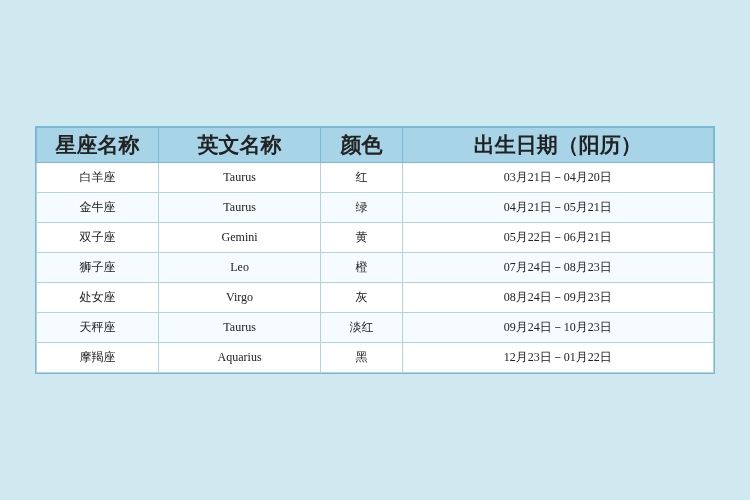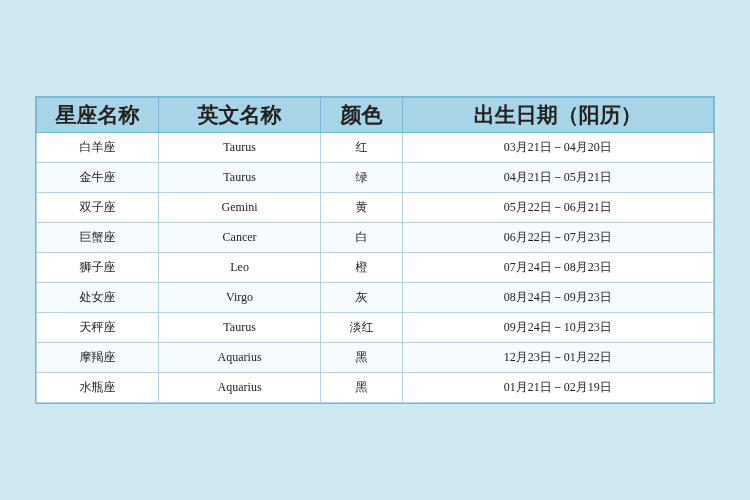--- a/index.html
+++ b/index.html
@@ -77,26 +77,20 @@
           <td>绿</td>
           <td>04月21日－05月21日</td>
         </tr>
         <tr>
           <td>双子座</td>
           <td>Gemini</td>
           <td>黄</td>
           <td>05月22日－06月21日</td>
         </tr>
         <tr>
-          <td>巨蟹座</td>
-          <td>Cancer</td>
-          <td>白</td>
-          <td>06月22日－07月23日</td>
-        </tr>
-        <tr>
           <td>狮子座</td>
           <td>Leo</td>
           <td>橙</td>
           <td>07月24日－08月23日</td>
         </tr>
         <tr>
           <td>处女座</td>
           <td>Virgo</td>
           <td>灰</td>
           <td>08月24日－09月23日</td>
@@ -106,21 +100,15 @@
           <td>Taurus</td>
           <td>淡红</td>
           <td>09月24日－10月23日</td>
         </tr>
         <tr>
           <td>摩羯座</td>
           <td>Aquarius</td>
           <td>黑</td>
           <td>12月23日－01月22日</td>
         </tr>
-        <tr>
-          <td>水瓶座</td>
-          <td>Aquarius</td>
-          <td>黑</td>
-          <td>01月21日－02月19日</td>
-        </tr>
       </tbody>
   </table>
 </div>
 
 </body></html>

